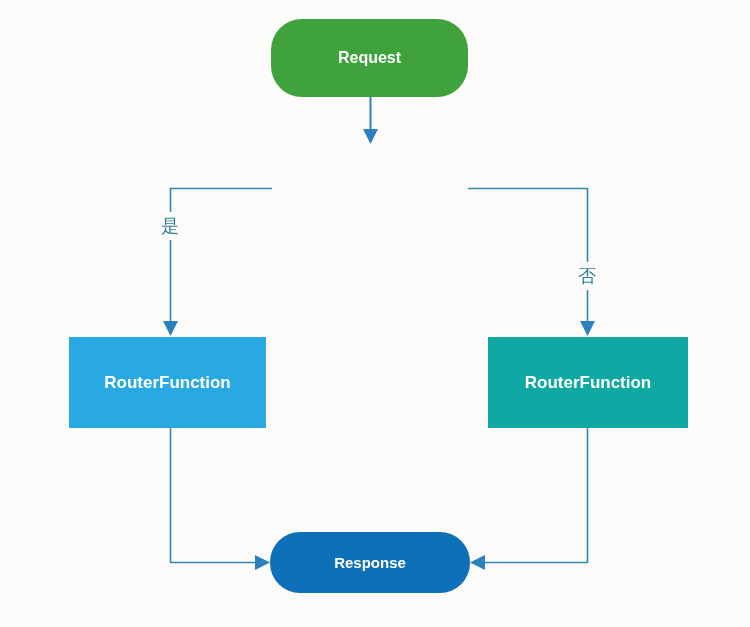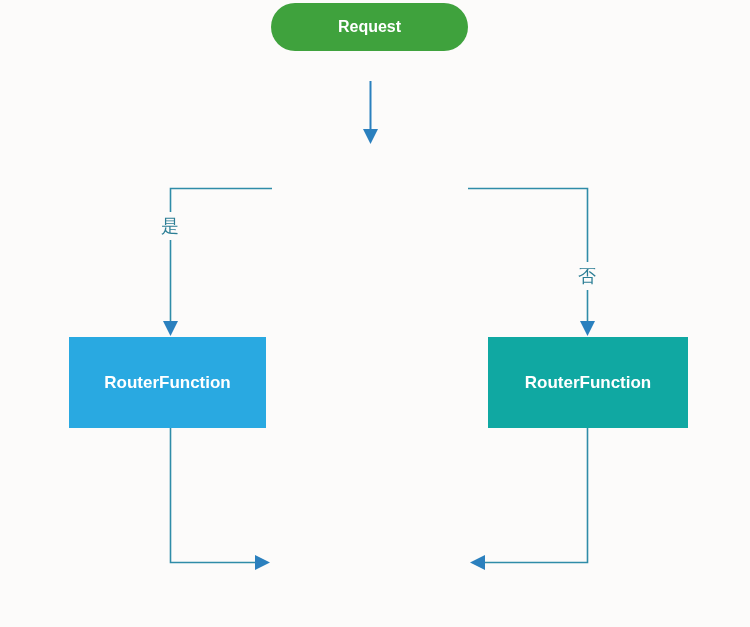--- a/index.html
+++ b/index.html
@@ -38,22 +38,22 @@
   .node {
     position: absolute;
     display: flex;
     align-items: center;
     justify-content: center;
     color: #ffffff;
     font-weight: bold;
     text-align: center;
   }
   .node.pill-request {
-    left: 271px; top: 3px;
-    width: 197px; height: 48px;
+    left: 271px; top: 19px;
+    width: 197px; height: 78px;
     border-radius: 31px;
     background: #3FA23D;
     font-size: 16px;
   }
   .node.diamond {
     left: 272px; top: 145px;
     width: 196px; height: 88px;
     background: #D8116F;
     clip-path: polygon(50% 0, 100% 50%, 50% 100%, 0 50%);
     font-size: 15px;
@@ -131,14 +131,17 @@
   <span class="edge-label no">否</span>
 
   <div class="node rect-left">
     <span>RouterFunction</span>
   </div>
 
   <div class="node rect-right">
     <span>RouterFunction</span>
   </div>
 
+  <div class="node pill-response">
+    <span>Response</span>
+  </div>
 
 </div>
 
 </body></html>

